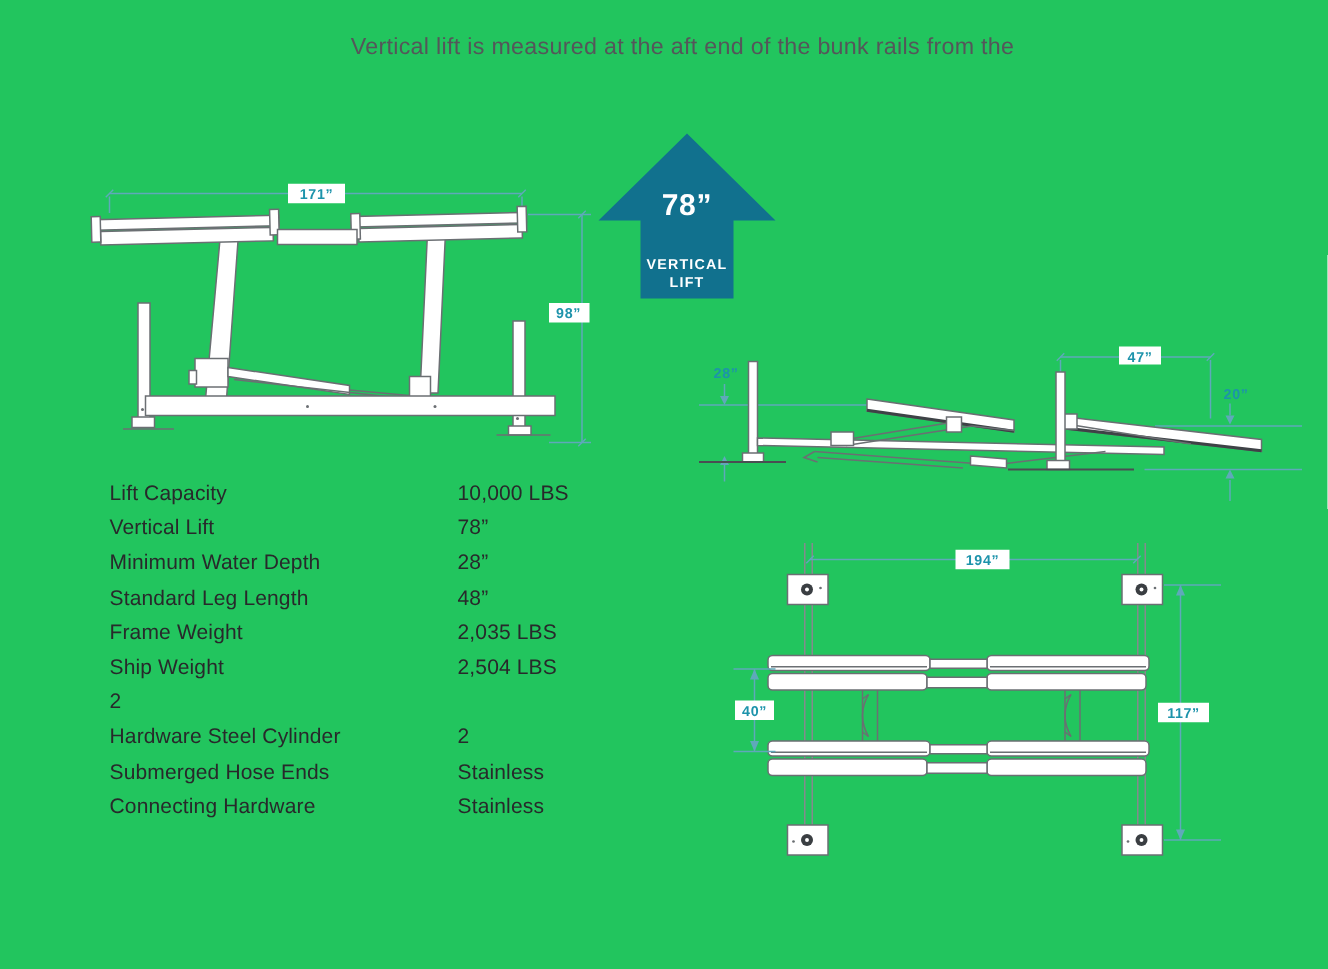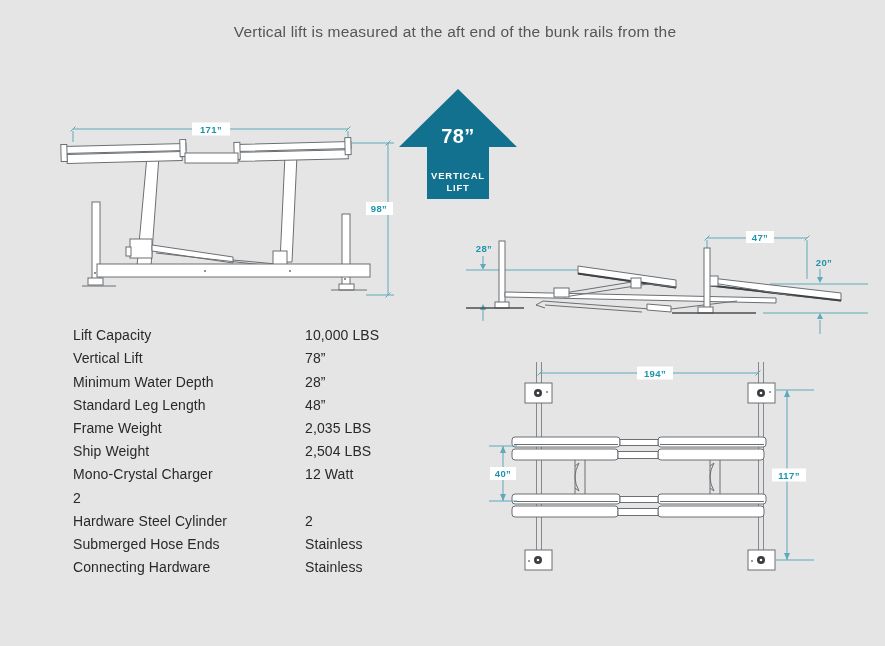--- a/index.html
+++ b/index.html
@@ -1,17 +1,17 @@
 <!DOCTYPE html>
 <html><head>
 <meta charset="utf-8">
 <style>
   html,body{margin:0;padding:0;background:#ffffff;}
   .canvas{
-    position:relative;width:885px;height:646px;background:#e5e5e5;overflow:hidden;
+    position:relative;width:885px;height:646px;background:#22c55e;overflow:hidden;
     font-family:"Liberation Sans",sans-serif;
   }
   .header{
     position:absolute;left:80px;top:20px;width:750px;text-align:center;
     font-size:15.5px;line-height:23.5px;color:#55565a;letter-spacing:.2px;font-weight:500;
   }
   .arrow-svg{position:absolute;left:398px;top:88px;}
   .arrow-value{font:bold 20px "Liberation Sans",sans-serif;fill:#ffffff;letter-spacing:.5px;}
   .arrow-label{font:bold 9.5px "Liberation Sans",sans-serif;fill:#ffffff;letter-spacing:.8px;}
   .diag{position:absolute;}
@@ -21,21 +21,21 @@
   .labbg{fill:#ffffff;stroke:none;}
   .ln{stroke:#6b6f73;stroke-width:1;fill:none;}
   .shape{stroke:#6b6f73;stroke-width:1;fill:#ffffff;}
   .dark{stroke:#3e4246;stroke-width:2;fill:none;}
   .ground{stroke:#4a4e52;stroke-width:1.3;fill:none;}
   .post{stroke:#85898d;stroke-width:1;fill:none;}
   .bolt{fill:#3a3e42;stroke:none;}
   .boltc{fill:#ffffff;stroke:none;}
   .dot{fill:#6b6f73;stroke:none;}
   .specs{position:absolute;left:73px;top:320px;width:340px;color:#28292b;font-size:14px;letter-spacing:.1px;}
-  .spec-row{display:flex;height:23.2px;align-items:flex-end;}
+  .spec-row{display:flex;height:23.2px;align-items:flex-start;}
   .spec-label{width:232px;}
   .spec-value{flex:1;}
 </style>
 </head>
 <body>
 
 <div class="canvas">
 
   <div class="header">
     <div>Vertical lift is measured at the aft end of the bunk rails from the</div>
@@ -245,24 +245,20 @@
       </div>
     <div class="spec-row">
         <span class="spec-label">Frame Weight</span>
         <span class="spec-value">2,035 LBS</span>
       </div>
     <div class="spec-row">
         <span class="spec-label">Ship Weight</span>
         <span class="spec-value">2,504 LBS</span>
       </div>
     <div class="spec-row">
-        <span class="spec-label">Mono-Crystal Charger</span>
-        <span class="spec-value">12 Watt</span>
-      </div>
-    <div class="spec-row">
         <span class="spec-value">2</span>
       </div>
     <div class="spec-row">
         <span class="spec-label">Hardware Steel Cylinder</span>
         <span class="spec-value">2</span>
       </div>
     <div class="spec-row">
         <span class="spec-label">Submerged Hose Ends</span>
         <span class="spec-value">Stainless</span>
       </div>

